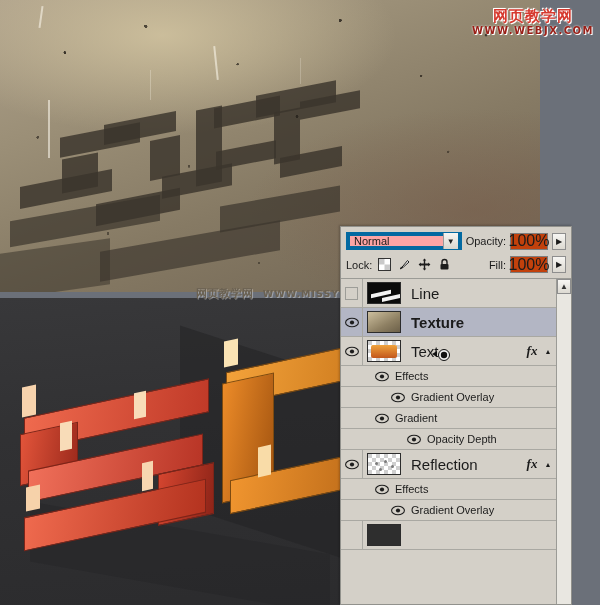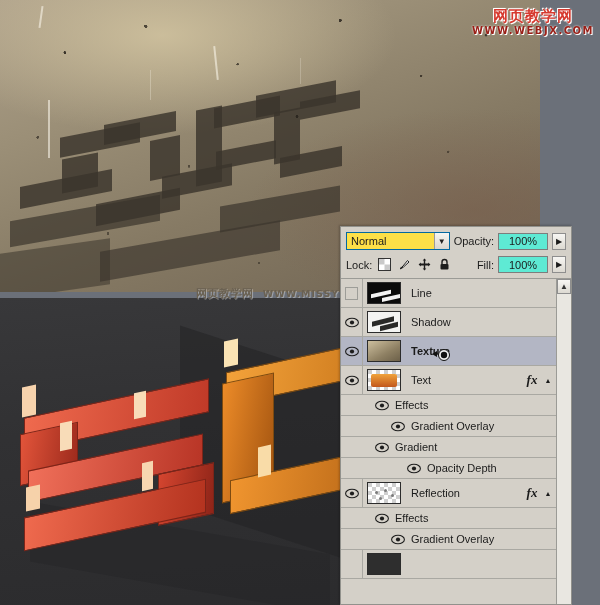--- a/index.html
+++ b/index.html
@@ -70,33 +70,33 @@
   #layers-panel{
     position:absolute; left:340px; top:226px; width:232px; height:379px;
     background:#d4d0c8; border:1px solid #91918c;
     font-size:11px; color:#1b1b1b;
     box-shadow:-1px -1px 2px rgba(0,0,0,.22);
     display:flex; flex-direction:column;
   }
   .panel-top{padding:5px 5px 0 5px;background:#d4d0c8;}
   .row-blend{display:flex;align-items:center;gap:4px;margin-bottom:4px;}
   .combo{
-    flex:1; height:18px; background:#fde047; border:1px solid #0369a1;
+    flex:1; height:18px; background:#fca5a5; border:4px solid #0369a1;
     display:flex; align-items:center; justify-content:space-between;
     padding:0 0 0 4px; font-size:11px;
   }
   .combo .arrow{
     width:15px;height:16px;margin:0;border-left:1px solid #9a9a9a;
     background:linear-gradient(#f6f5f2,#d9d6ce);
     display:flex;align-items:center;justify-content:center;font-size:8px;color:#222;
   }
   .lbl{font-size:11px;white-space:nowrap;}
   .numbox{
-    width:50px;height:17px;background:#5eead4;border:1px solid #7d7d7d;
-    font-size:11px;display:flex;align-items:center;justify-content:center;
+    width:38px;height:17px;background:#c2410c;border:1px solid #7d7d7d;
+    font-size:16px;display:flex;align-items:center;justify-content:center;
   }
   .spin{
     width:14px;height:17px;border:1px solid #8e8e8e;
     background:linear-gradient(#f7f6f3,#dcd9d1);
     display:flex;align-items:center;justify-content:center;font-size:8px;
   }
   .row-lock{display:flex;align-items:center;gap:6px;padding:2px 0 5px 0;}
   .lockicons{display:flex;align-items:center;gap:7px;}
   .lockicons .ic{width:13px;height:13px;display:block;}
   .right-group{margin-left:auto;display:flex;align-items:center;gap:4px;}
@@ -114,21 +114,21 @@
   .lrow{
     display:flex;align-items:center;height:29px;
     border-bottom:1px solid #a9a8a2;background:#d4d0c8;padding-right:2px;
   }
   .lrow.sel{background:#b3b6c4;}
   .eyecell{width:22px;min-width:22px;display:flex;align-items:center;justify-content:center;
     border-right:1px solid #a9a8a2;height:100%;}
   .eyebox{width:13px;height:13px;border:1px solid #9d9d98;background:#d4d0c8;}
   .thumbcell{width:42px;min-width:42px;display:flex;align-items:center;justify-content:center;}
   .thumb{width:34px;height:22px;border:1px solid #2c2c2c;background:#fff;position:relative;overflow:hidden;}
-  .lname{flex:1;padding-left:6px;font-size:11px;white-space:nowrap;overflow:hidden;}
+  .lname{flex:1;padding-left:6px;font-size:15px;white-space:nowrap;overflow:hidden;}
   .lname.bold{font-weight:bold;}
   .fxcell{width:20px;display:flex;align-items:center;justify-content:center;font-style:italic;
     font-family:"Liberation Serif", serif;font-size:13px;font-weight:bold;}
   .tricell{width:12px;display:flex;align-items:center;justify-content:center;}
 
   
   .srow{display:flex;align-items:center;height:21px;border-bottom:1px solid #a9a8a2;background:#d4d0c8;}
   .srow .pad{min-width:30px;}
   .srow.d2 .pad{min-width:48px;}
   .srow.d3 .pad{min-width:48px;}
@@ -288,37 +288,20 @@
             <div class="thumbcell">
               <span class="thumb t-line">
                 <i class="a" style="left:3px;top:9px;width:20px;height:4px;transform:skewY(-12deg);"></i>
                 <i class="a" style="left:14px;top:13px;width:18px;height:4px;transform:skewY(-12deg);"></i>
               </span>
             </div>
             <div class="lname">Line</div>
             <div class="fxcell"></div>
             <div class="tricell" style="font-size: 7px;"></div>
           </div>
-          <div class="lrow">
-            <div class="eyecell">
-              <svg width="14" height="11" viewBox="0 0 14 11">
-                <ellipse cx="7" cy="5.5" rx="6.4" ry="4.3" fill="none" stroke="#1d1d1d" stroke-width="1.1"></ellipse>
-                <circle cx="7" cy="5.5" r="2.1" fill="#1d1d1d"></circle>
-              </svg>
-            </div>
-            <div class="thumbcell">
-              <span class="thumb t-shadow">
-                <i class="a" style="left:4px;top:7px;width:22px;height:5px;transform:skewY(-14deg);"></i>
-                <i class="a" style="left:12px;top:12px;width:18px;height:5px;transform:skewY(-14deg);"></i>
-              </span>
-            </div>
-            <div class="lname">Shadow</div>
-            <div class="fxcell"></div>
-            <div class="tricell" style="font-size: 7px;"></div>
-          </div>
           <div class="lrow sel">
             <div class="eyecell">
               <svg width="14" height="11" viewBox="0 0 14 11">
                 <ellipse cx="7" cy="5.5" rx="6.4" ry="4.3" fill="none" stroke="#1d1d1d" stroke-width="1.1"></ellipse>
                 <circle cx="7" cy="5.5" r="2.1" fill="#1d1d1d"></circle>
               </svg>
             </div>
             <div class="thumbcell">
               <span class="thumb t-texture"></span>
             </div>

